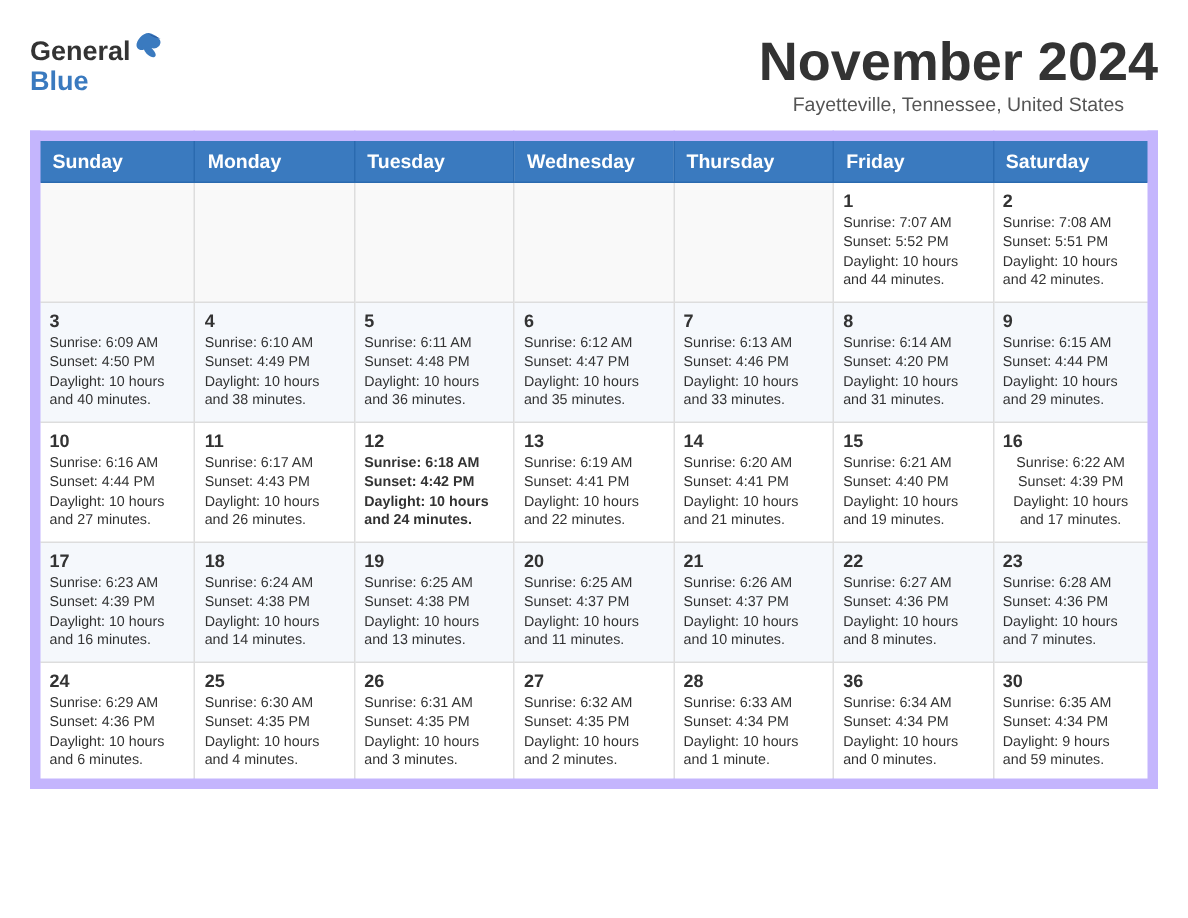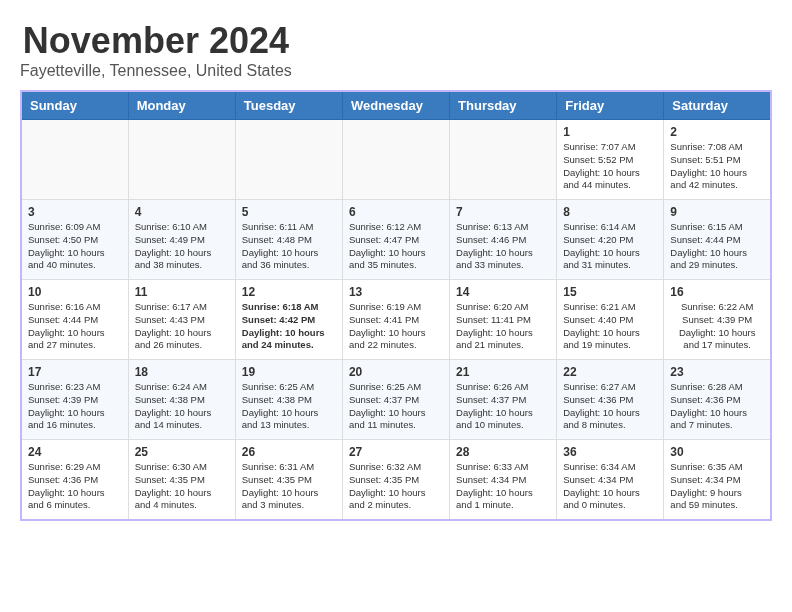--- a/index.html
+++ b/index.html
@@ -34,27 +34,27 @@
     }
     .title-block {
       text-align: center;
     }
     .month-title {
       font-size: 36px;
       font-weight: bold;
       color: #333;
     }
     .location {
-      font-size: 16px;
+      font-size: 13px;
       color: #555;
     }
     .calendar {
       width: 100%;
       border-collapse: collapse;
-      border: 2px solid #c4b5fd;
+      border: 7px solid #c4b5fd;
     }
     .calendar th {
       background-color: #3a7abf;
       color: #fff;
       font-size: 13px;
       font-weight: bold;
       text-align: left;
       padding: 6px 8px;
       border: 1px solid #2a6aaf;
     }
@@ -87,20 +87,33 @@
       color: #333;
     }
     .empty-cell {
       background: #f9f9f9 !important;
     }
   </style>
 </head>
 <body>
 
 <div class="header">
+  <div class="logo">
+    <div>
+      <div class="logo-text">
+        <span class="logo-general">General</span><svg class="logo-icon" viewBox="0 0 20 20">
+            <path d="M10 2 C12 2 18 5 18 8 C18 11 15 13 12 12 C14 14 16 17 14 18 C12 19 8 16 7 13 C5 14 2 13 2 10 C2 7 6 2 10 2Z" fill="#3a7abf"></path>
+            <path d="M10 2 C12 4 16 4 18 6 C16 5 12 5 10 2Z" fill="#2a5a9f"></path>
+          </svg>
+      </div>
+      <div class="logo-text">
+        <span class="logo-blue">Blue</span>
+      </div>
+    </div>
+  </div>
   <div class="title-block">
     <div class="month-title">November 2024</div>
     <div class="location">Fayetteville, Tennessee, United States</div>
   </div>
 </div>
 
 <table class="calendar">
   <thead>
     <tr>
     <th>Sunday</th>
@@ -210,21 +223,21 @@
         <td>
           <span class="day-number">13</span>
           <div class="day-info" style="white-space: pre-line;">Sunrise: 6:19 AM
 Sunset: 4:41 PM
 Daylight: 10 hours
 and 22 minutes.</div>
         </td>
         <td>
           <span class="day-number">14</span>
           <div class="day-info" style="white-space: pre-line;">Sunrise: 6:20 AM
-Sunset: 11:41 PM
+Sunset: 4:41 PM
 Daylight: 10 hours
 and 21 minutes.</div>
         </td>
         <td>
           <span class="day-number">15</span>
           <div class="day-info" style="white-space: pre-line;">Sunrise: 6:21 AM
 Sunset: 4:40 PM
 Daylight: 10 hours
 and 19 minutes.</div>
         </td>

